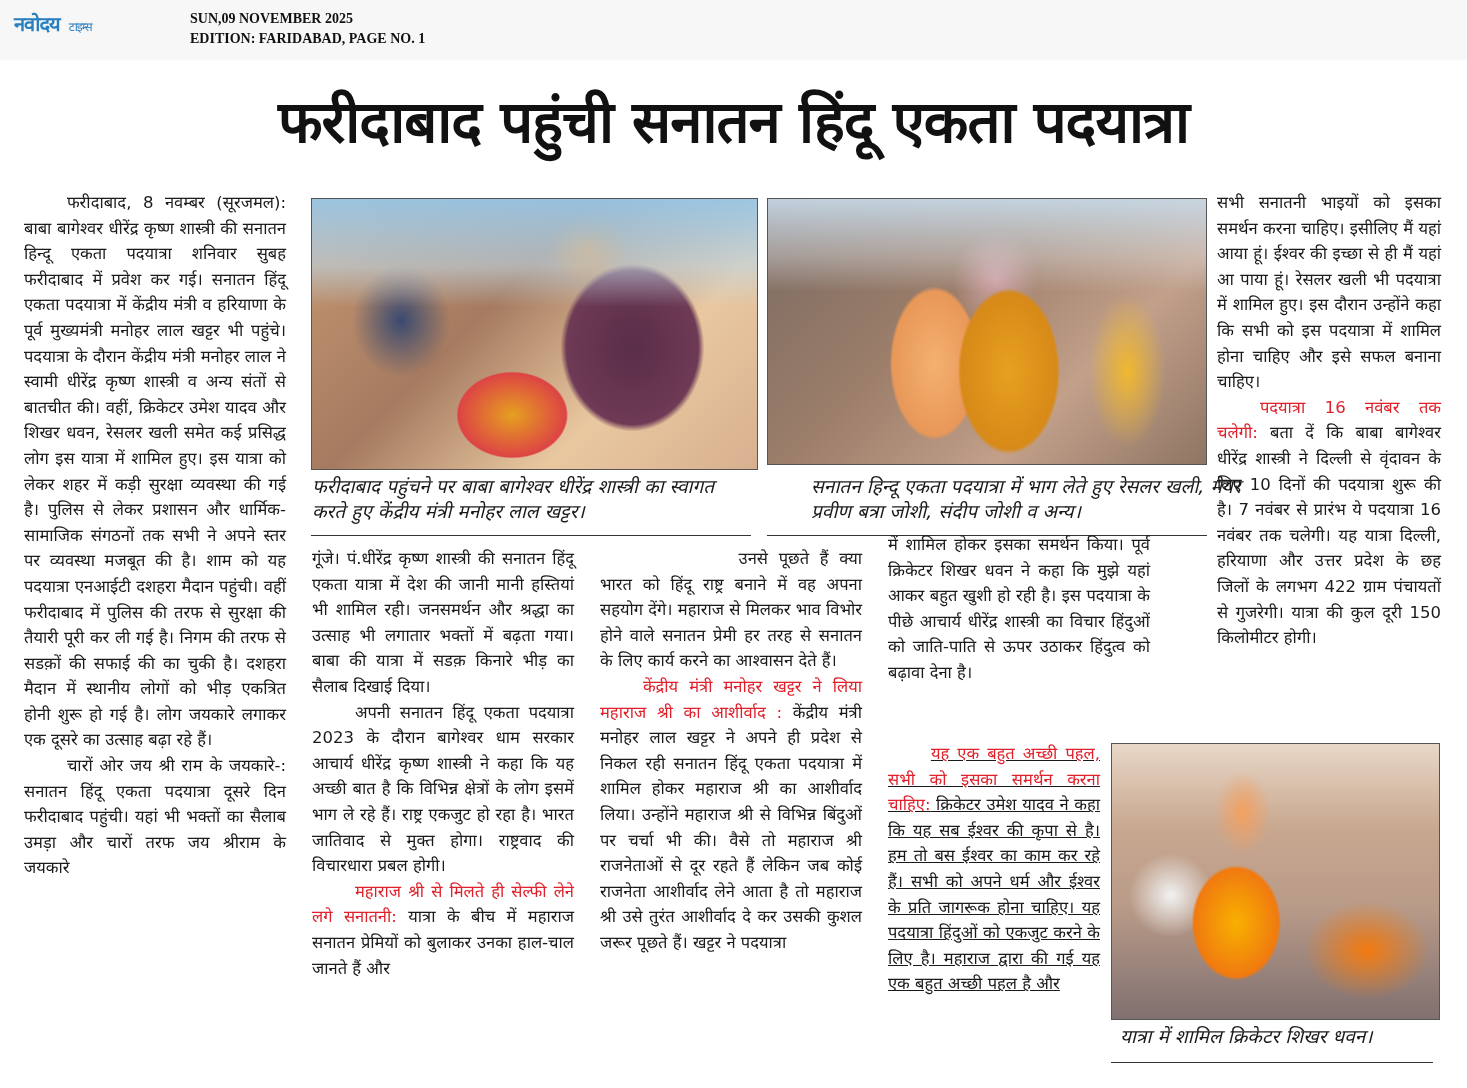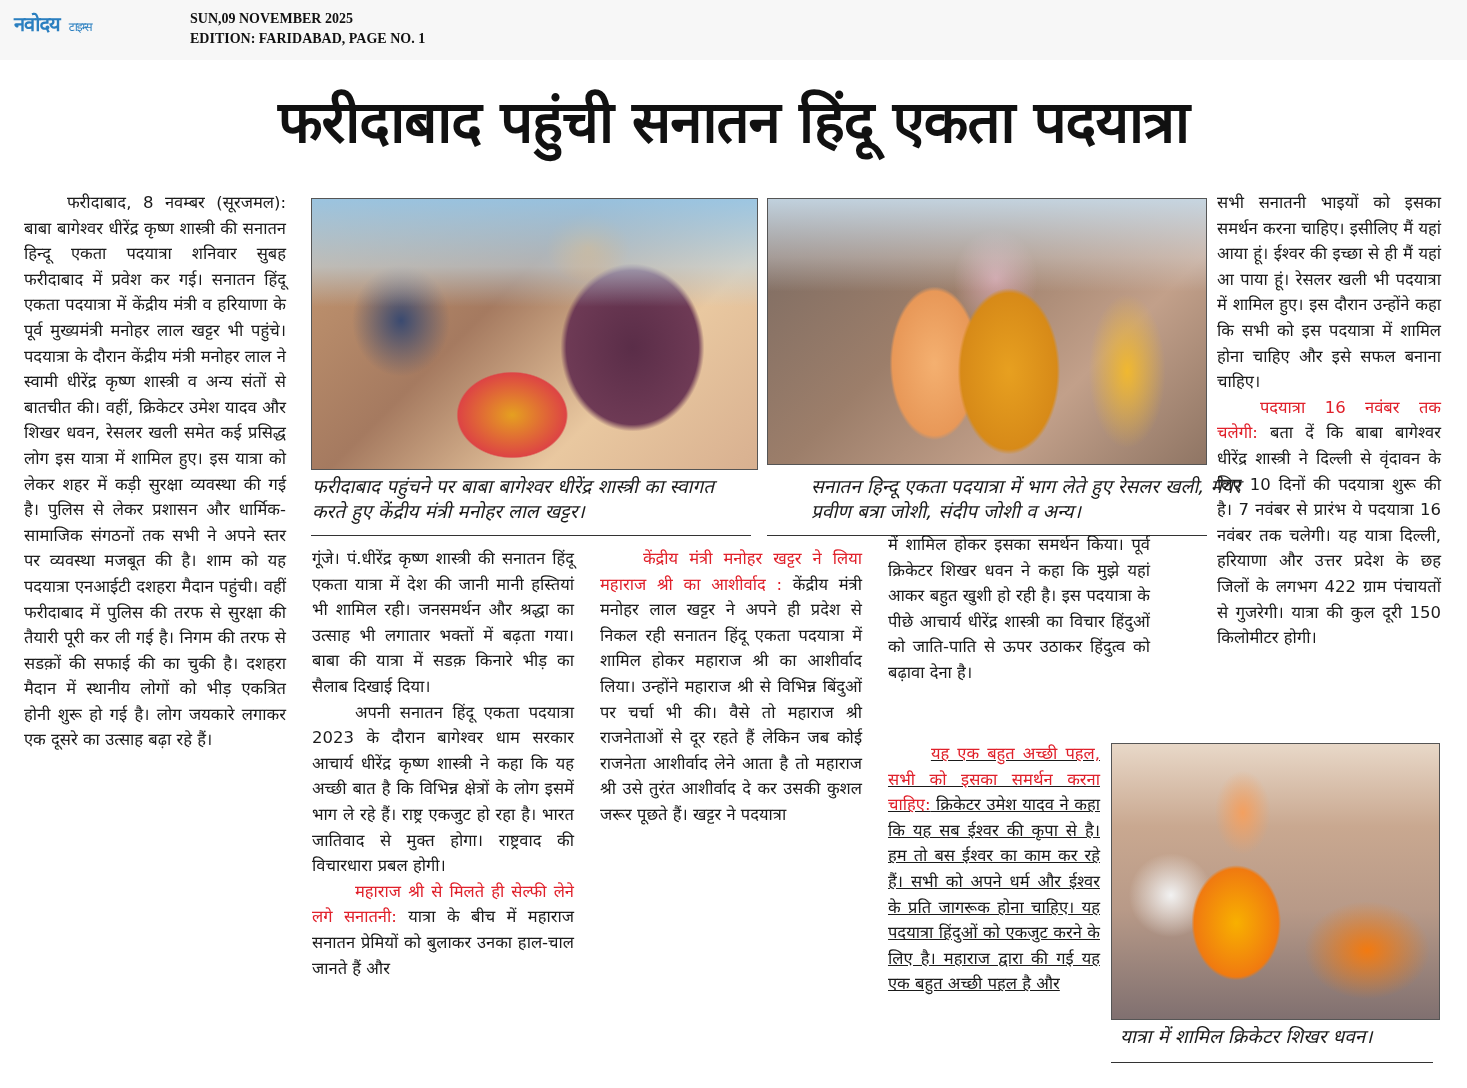--- a/index.html
+++ b/index.html
@@ -50,37 +50,39 @@
   <div class="meta">
     <div>SUN,09 NOVEMBER 2025</div>
     <div>EDITION: FARIDABAD, PAGE NO. 1</div>
   </div>
 </div>
 
 <div class="headline">फरीदाबाद पहुंची सनातन हिंदू एकता पदयात्रा</div>
 
 <div class="col" style="left:24px; top:190px; width:262px;">
   <p class="indent">फरीदाबाद, 8 नवम्बर (सूरजमल): बाबा बागेश्वर धीरेंद्र कृष्ण शास्त्री की सनातन हिन्दू एकता पदयात्रा शनिवार सुबह फरीदाबाद में प्रवेश कर गई। सनातन हिंदू एकता पदयात्रा में केंद्रीय मंत्री व हरियाणा के पूर्व मुख्यमंत्री मनोहर लाल खट्टर भी पहुंचे। पदयात्रा के दौरान केंद्रीय मंत्री मनोहर लाल ने स्वामी धीरेंद्र कृष्ण शास्त्री व अन्य संतों से बातचीत की। वहीं, क्रिकेटर उमेश यादव और शिखर धवन, रेसलर खली समेत कई प्रसिद्ध लोग इस यात्रा में शामिल हुए। इस यात्रा को लेकर शहर में कड़ी सुरक्षा व्यवस्था की गई है। पुलिस से लेकर प्रशासन और धार्मिक-सामाजिक संगठनों तक सभी ने अपने स्तर पर व्यवस्था मजबूत की है। शाम को यह पदयात्रा एनआईटी दशहरा मैदान पहुंची। वहीं फरीदाबाद में पुलिस की तरफ से सुरक्षा की तैयारी पूरी कर ली गई है। निगम की तरफ से सडक़ों की सफाई की का चुकी है। दशहरा मैदान में स्थानीय लोगों को भीड़ एकत्रित होनी शुरू हो गई है। लोग जयकारे लगाकर एक दूसरे का उत्साह बढ़ा रहे हैं।</p>
+  <p class="indent">चारों ओर जय श्री राम के जयकारे-: सनातन हिंदू एकता पदयात्रा दूसरे दिन फरीदाबाद पहुंची। यहां भी भक्तों का सैलाब उमड़ा और चारों तरफ जय श्रीराम के जयकारे</p>
 </div>
 
 <div class="photo ph1" style="left:311px; top:198px; width:445px; height:270px;"></div>
 <div class="caption" style="left:312px; top:474px; width:440px;">फरीदाबाद पहुंचने पर बाबा बागेश्वर धीरेंद्र शास्त्री का स्वागत करते हुए केंद्रीय मंत्री मनोहर लाल खट्टर।</div>
 <div class="rule" style="left:311px; top:535px; width:440px;"></div>
 
 <div class="photo ph2" style="left:767px; top:198px; width:438px; height:265px;"></div>
 <div class="caption" style="left:811px; top:474px; width:440px;">सनातन हिन्दू एकता पदयात्रा में भाग लेते हुए रेसलर खली, मेयर प्रवीण बत्रा जोशी, संदीप जोशी व अन्य।</div>
 <div class="rule" style="left:767px; top:535px; width:440px;"></div>
 
 <div class="col" style="left:312px; top:546px; width:262px;">
   <p>गूंजे। पं.धीरेंद्र कृष्ण शास्त्री की सनातन हिंदू एकता यात्रा में देश की जानी मानी हस्तियां भी शामिल रही। जनसमर्थन और श्रद्धा का उत्साह भी लगातार भक्तों में बढ़ता गया। बाबा की यात्रा में सडक़ किनारे भीड़ का सैलाब दिखाई दिया।</p>
   <p class="indent">अपनी सनातन हिंदू एकता पदयात्रा 2023 के दौरान बागेश्वर धाम सरकार आचार्य धीरेंद्र कृष्ण शास्त्री ने कहा कि यह अच्छी बात है कि विभिन्न क्षेत्रों के लोग इसमें भाग ले रहे हैं। राष्ट्र एकजुट हो रहा है। भारत जातिवाद से मुक्त होगा। राष्ट्रवाद की विचारधारा प्रबल होगी।</p>
   <p class="indent"><span class="red">महाराज श्री से मिलते ही सेल्फी लेने लगे सनातनी:</span><span> यात्रा के बीच में महाराज सनातन प्रेमियों को बुलाकर उनका हाल-चाल जानते हैं और</span></p>
 </div>
 
 <div class="col" style="left:600px; top:546px; width:262px;">
+  <p class="indent" style="text-indent:8.4em;">उनसे पूछते हैं क्या भारत को हिंदू राष्ट्र बनाने में वह अपना सहयोग देंगे। महाराज से मिलकर भाव विभोर होने वाले सनातन प्रेमी हर तरह से सनातन के लिए कार्य करने का आश्वासन देते हैं।</p>
   <p class="indent"><span class="red">केंद्रीय मंत्री मनोहर खट्टर ने लिया महाराज श्री का आशीर्वाद :</span><span> केंद्रीय मंत्री मनोहर लाल खट्टर ने अपने ही प्रदेश से निकल रही सनातन हिंदू एकता पदयात्रा में शामिल होकर महाराज श्री का आशीर्वाद लिया। उन्होंने महाराज श्री से विभिन्न बिंदुओं पर चर्चा भी की। वैसे तो महाराज श्री राजनेताओं से दूर रहते हैं लेकिन जब कोई राजनेता आशीर्वाद लेने आता है तो महाराज श्री उसे तुरंत आशीर्वाद दे कर उसकी कुशल जरूर पूछते हैं। खट्टर ने पदयात्रा</span></p>
 </div>
 
 <div class="col" style="left:888px; top:532px; width:262px;">
   <p>में शामिल होकर इसका समर्थन किया। पूर्व क्रिकेटर शिखर धवन ने कहा कि मुझे यहां आकर बहुत खुशी हो रही है। इस पदयात्रा के पीछे आचार्य धीरेंद्र शास्त्री का विचार हिंदुओं को जाति-पाति से ऊपर उठाकर हिंदुत्व को बढ़ावा देना है।</p>
 </div>
 <div class="col" style="left:888px; top:741px; width:212px;text-decoration:underline;">
   <p class="indent"><span class="red">यह एक बहुत अच्छी पहल, सभी को इसका समर्थन करना चाहिए:</span><span> क्रिकेटर उमेश यादव ने कहा कि यह सब ईश्वर की कृपा से है। हम तो बस ईश्वर का काम कर रहे हैं। सभी को अपने धर्म और ईश्वर के प्रति जागरूक होना चाहिए। यह पदयात्रा हिंदुओं को एकजुट करने के लिए है। महाराज द्वारा की गई यह एक बहुत अच्छी पहल है और</span></p>
 </div>
 

